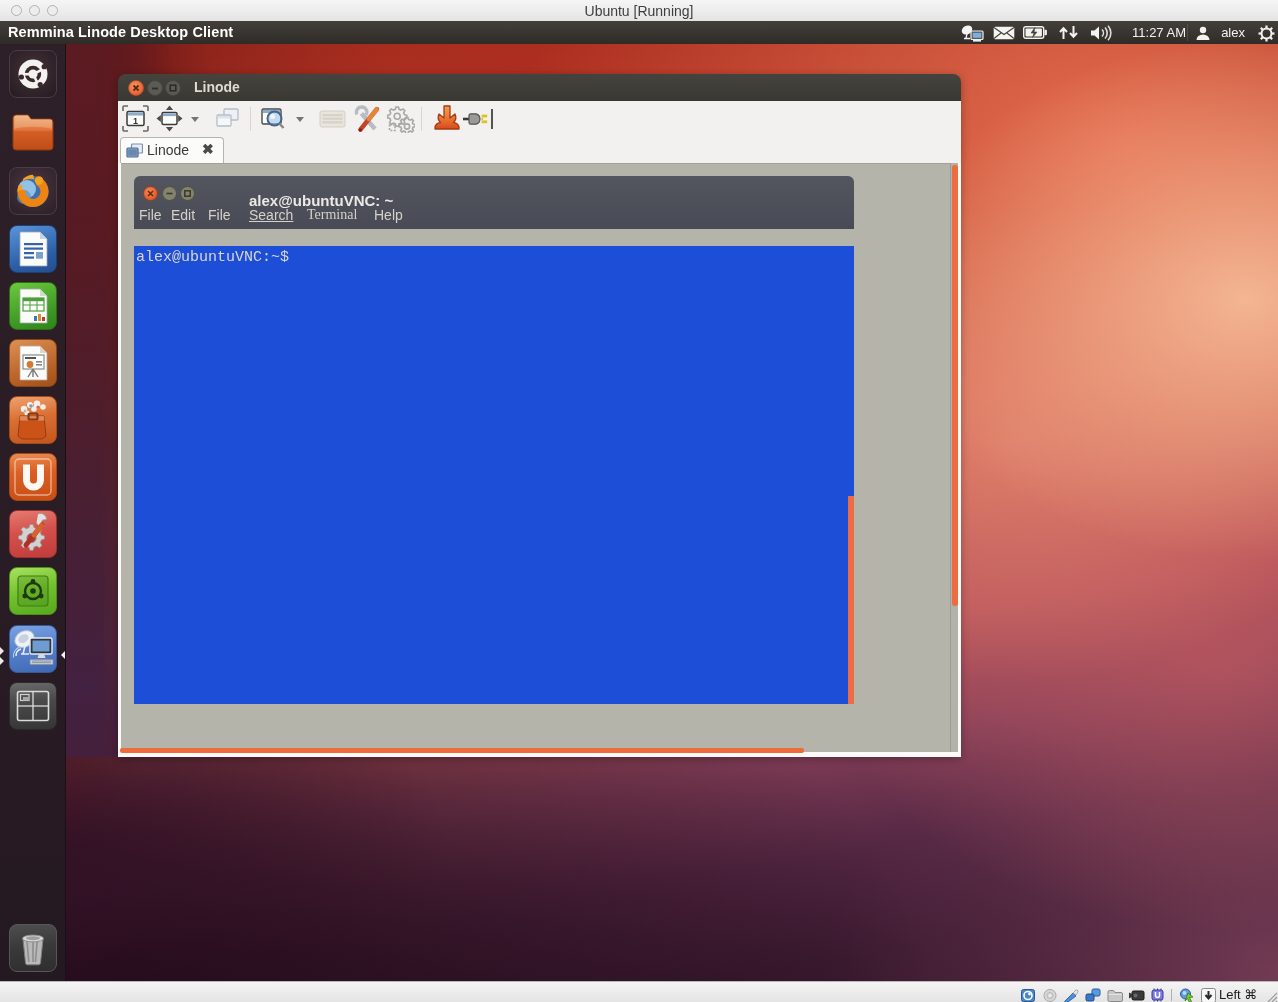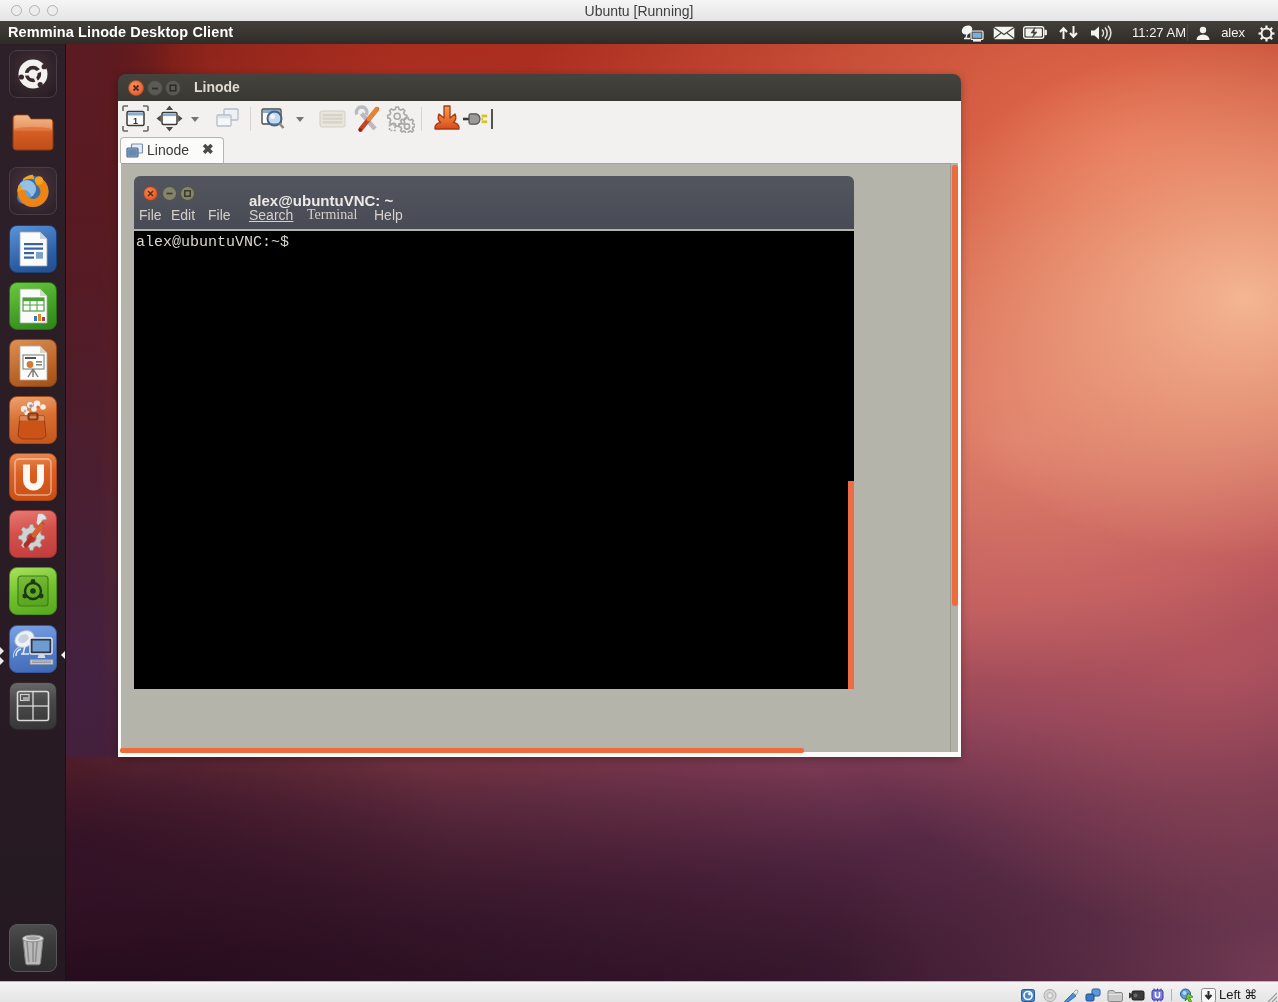--- a/index.html
+++ b/index.html
@@ -77,21 +77,21 @@
 
 
 #term { position:absolute; left:13px; top:12px; width:720px; height:511px; }
 #thead { position:absolute; left:0; top:0; width:720px; height:53px;
   background:linear-gradient(#53555f,#484a55); border-radius:6px 6px 0 0; }
 #thead .tbtn { position:absolute; top:9.5px; width:15px; height:15px; border-radius:50%;
   text-align:center; font-size:10px; font-weight:bold; color:#2e2e1e; line-height:14px; }
 #ttitle { position:absolute; left:74px; top:16px; font-size:15px; font-weight:bold; color:#eceae5;margin-left:41px; }
 #tmenu { position:absolute; left:0; top:31px; width:720px; height:22px; font-size:14px; color:#d5d1c8; }
 #tmenu span { position:absolute; top:0; }
-#tbody { position:absolute; left:0; top:55px; width:720px; height:458px; background:#000000; }
+#tbody { position:absolute; left:0; top:70px; width:720px; height:458px; background:#1d4ed8; }
 #tprompt { position:absolute; left:2px; top:3px; font-family:"Liberation Mono", monospace;
   font-size:15px; color:#dad6ce; }
 #tscroll { position:absolute; left:714px; top:250px; width:6px; height:208px; background:#ed6c45; }
 </style>
 </head>
 <body>
 
 <div id="wall"></div>
 <div id="wallleft"></div>
 

